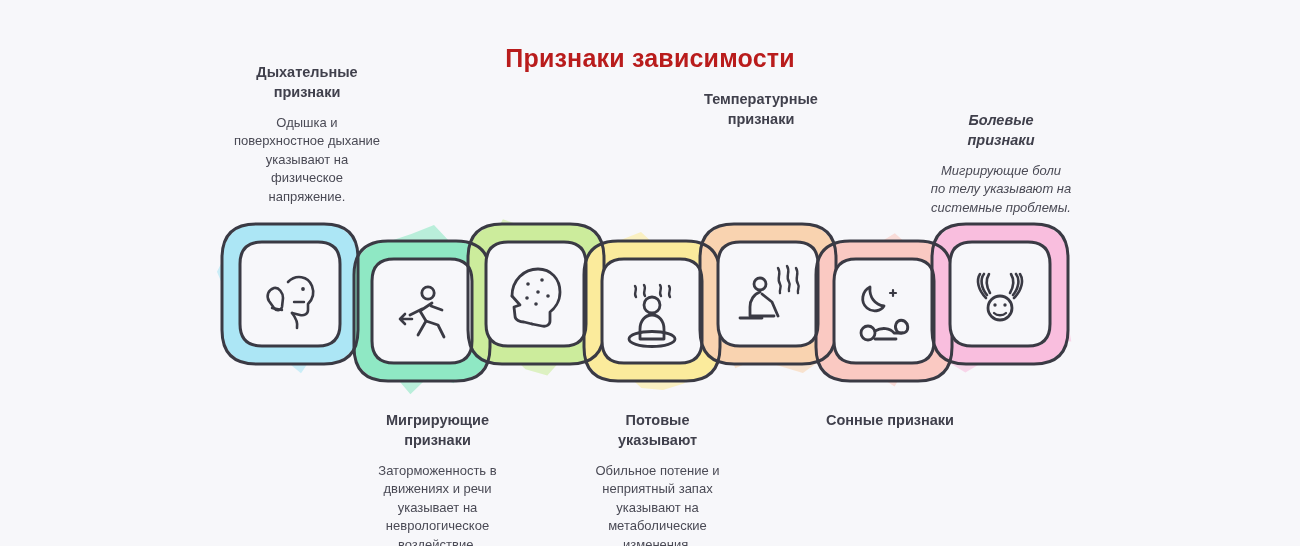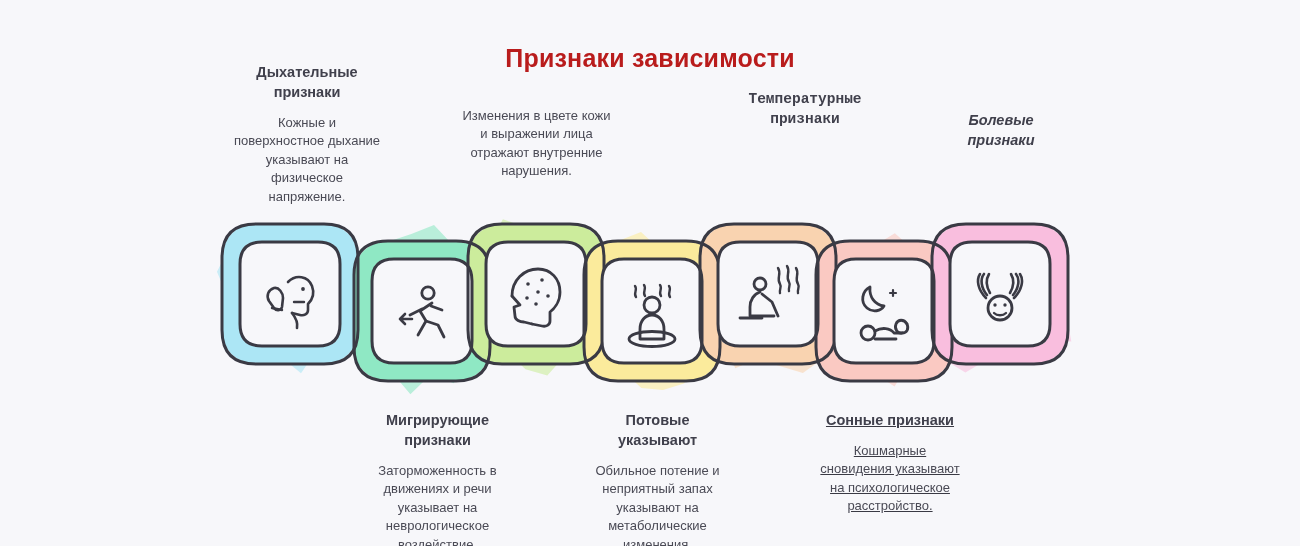--- a/index.html
+++ b/index.html
@@ -193,39 +193,38 @@
         <path d="M 972 242 H 1028 Q 1050 242 1050 264 V 324 Q 1050 346 1028 346 H 972 Q 950 346 950 324 V 264 Q 950 242 972 242 Z" fill="none" stroke="#3a3a44" stroke-width="3"></path>
         <use href="#icon-headache-hands" x="0" y="0" transform="translate(974,294)"></use>
       </g>
     </g>
 </svg>
 
 <div id="labels-top-root">
     <div class="label-block" style="left: 192px; top: 62px; width: 230px;">
       <div class="label-title">Дыхательные
 признаки</div>
-      <div class="label-desc">Кожные и
+      <div class="label-desc">Одышка и
 поверхностное дыхание
 указывают на
 физическое
 напряжение.</div>
     </div>
     <div class="label-block" style="left: 419px; top: 107px; width: 235px;">
-      <div class="label-desc">Изменения в цвете кожи
-и выражении лица
-отражают внутренние
-нарушения.</div>
-    </div>
-    <div class="label-block" style="left: 686px; top: 89px; width: 238px; font-family: Liberation Mono, monospace;">
+    </div>
+    <div class="label-block" style="left: 642px; top: 89px; width: 238px;">
       <div class="label-title">Температурные
 признаки</div>
     </div>
     <div class="label-block" style="left: 901px; top: 110px; width: 200px; font-style: italic;">
       <div class="label-title">Болевые
 признаки</div>
+      <div class="label-desc">Мигрирующие боли
+по телу указывают на
+системные проблемы.</div>
     </div>
   </div>
 <div id="labels-bottom-root">
     <div class="label-block" style="left: 330px; top: 410px; width: 215px;">
       <div class="label-title">Мигрирующие
 признаки</div>
       <div class="label-desc">Заторможенность в
 движениях и речи
 указывает на
 неврологическое
@@ -233,20 +232,16 @@
     </div>
     <div class="label-block" style="left: 560px; top: 410px; width: 195px;">
       <div class="label-title">Потовые
 указывают</div>
       <div class="label-desc">Обильное потение и
 неприятный запах
 указывают на
 метаболические
 изменения.</div>
     </div>
-    <div class="label-block" style="left: 790px; top: 410px; width: 200px; text-decoration: underline;">
+    <div class="label-block" style="left: 790px; top: 410px; width: 200px;">
       <div class="label-title">Сонные признаки</div>
-      <div class="label-desc">Кошмарные
-сновидения указывают
-на психологическое
-расстройство.</div>
     </div>
   </div>
 
 </body></html>

